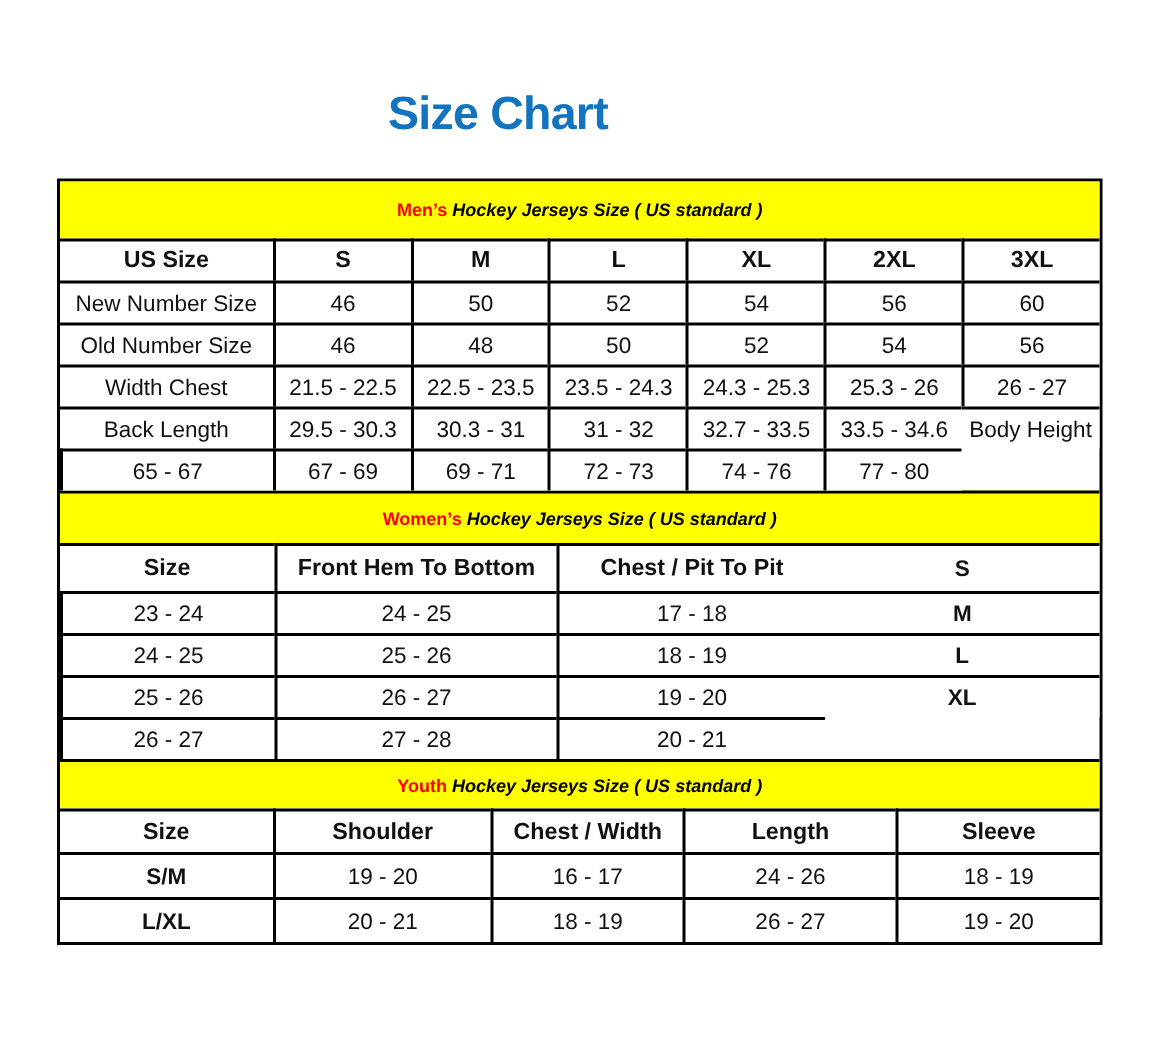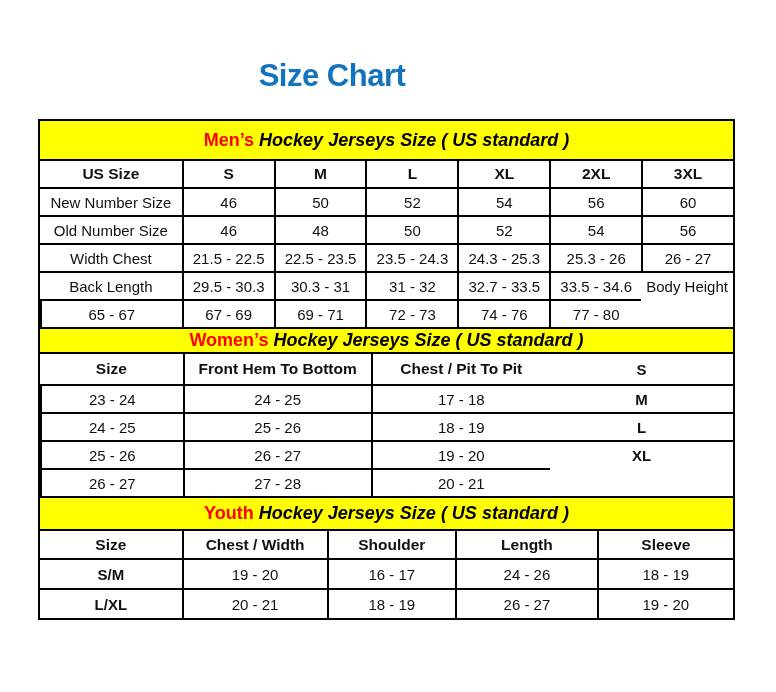--- a/index.html
+++ b/index.html
@@ -21,26 +21,26 @@
     text-align:center;font-size:31px;font-weight:700;color:var(--blue);
     letter-spacing:-0.5px;
   }
   .chart-stack{
     position:absolute;left:38px;top:119px;width:697px;
     border:2px solid var(--line);box-sizing:border-box;background:#fff;
   }
   .band{
     background:var(--yellow);
     display:flex;align-items:center;justify-content:center;
-    font-weight:700;font-size:18px;box-sizing:border-box;
+    font-weight:700;font-size:12px;box-sizing:border-box;
     border-top:2px solid var(--line);
   }
   .band.first{border-top:none;}
   .band-mens{height:38px;}
-  .band-womens{height:25px;}
+  .band-womens{height:35px;}
   .band-youth{height:33px;}
   .band .hl{color:var(--red);white-space:pre;}
   .band .rest{color:#000;white-space:pre;font-style:italic;}
   .grid{display:grid;width:100%;}
   .grid-mens{
     grid-template-columns:20.45% 13.26% 13.26% 13.26% 13.26% 13.26% 13.25%;
     grid-auto-rows:28px;
   }
   .grid-womens{
     grid-template-columns:20.6% 27.1% 25.9% 26.4%;
@@ -144,22 +144,22 @@
         <div class="cell value bl">26 - 27</div>
         <div class="cell value bl">27 - 28</div>
         <div class="cell value bl">20 - 21</div>
       </div>
       <div class="band band-youth">
         <span class="hl">Youth</span>
         <span class="rest"> Hockey Jerseys Size ( US standard )</span>
       </div>
       <div class="grid grid-youth">
         <div class="cell head">Size</div>
+        <div class="cell head bl">Shoulder</div>
         <div class="cell head bl">Chest / Width</div>
-        <div class="cell head bl">Shoulder</div>
         <div class="cell head bl">Length</div>
         <div class="cell head bl">Sleeve</div>
         <div class="cell label">S/M</div>
         <div class="cell value bl">19 - 20</div>
         <div class="cell value bl">16 - 17</div>
         <div class="cell value bl">24 - 26</div>
         <div class="cell value bl">18 - 19</div>
         <div class="cell label">L/XL</div>
         <div class="cell value bl">20 - 21</div>
         <div class="cell value bl">18 - 19</div>

